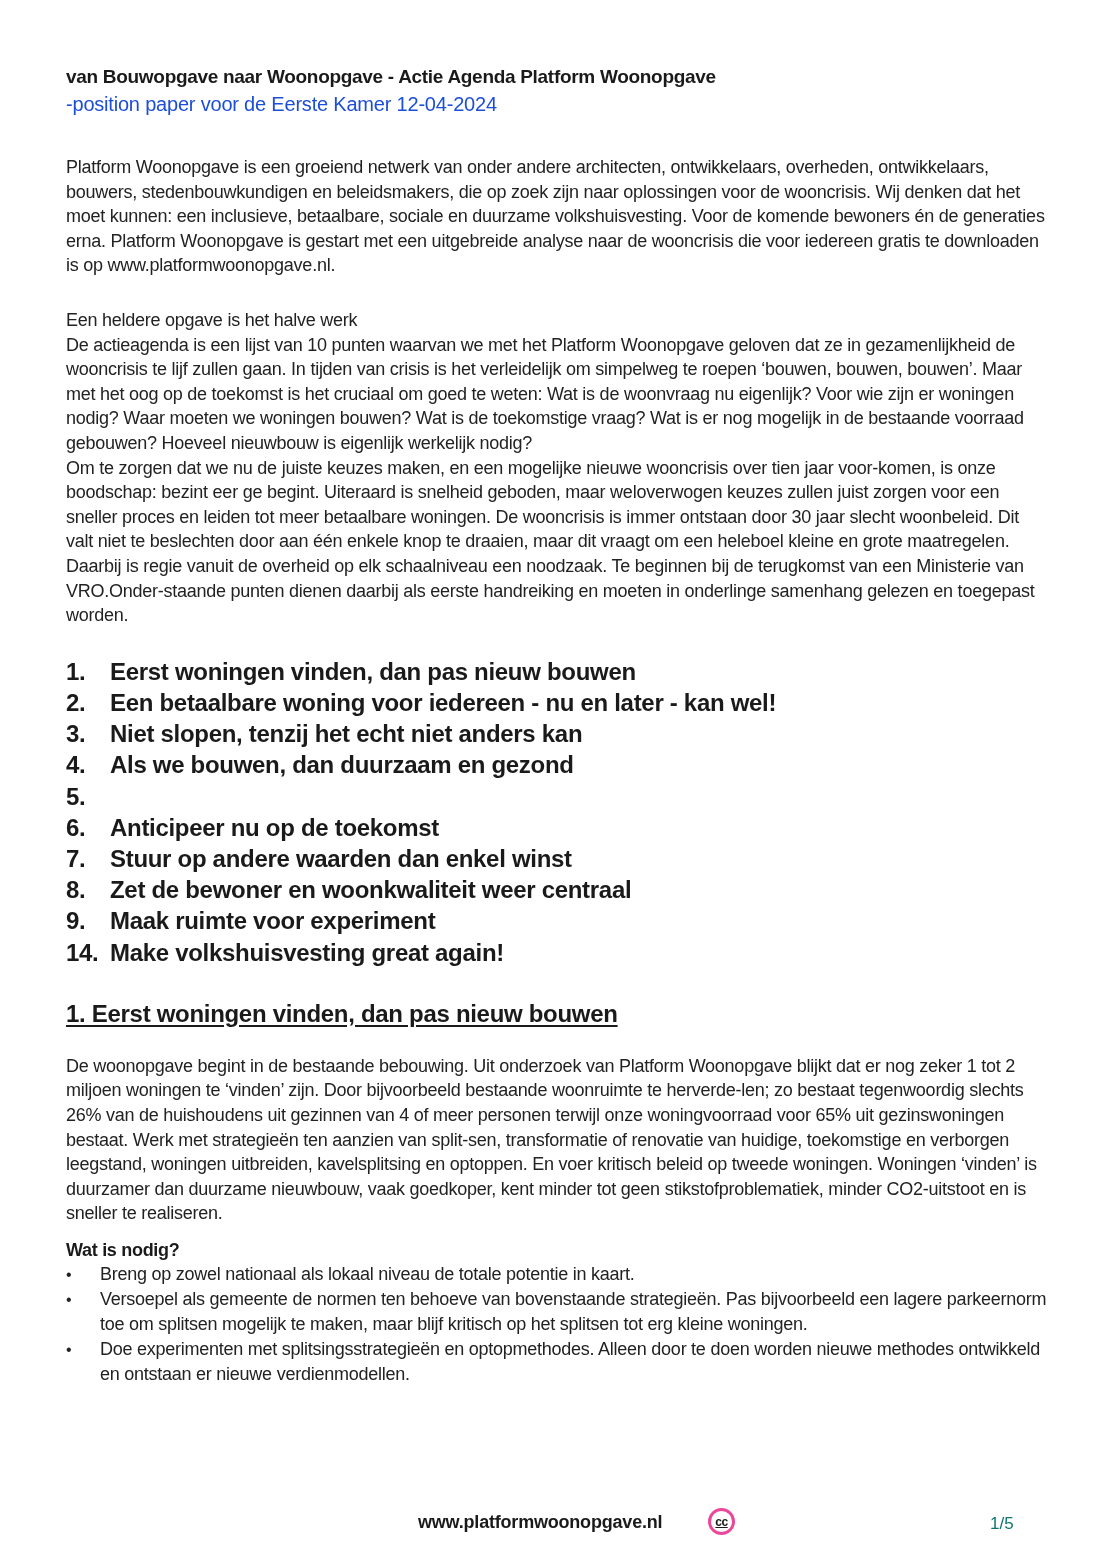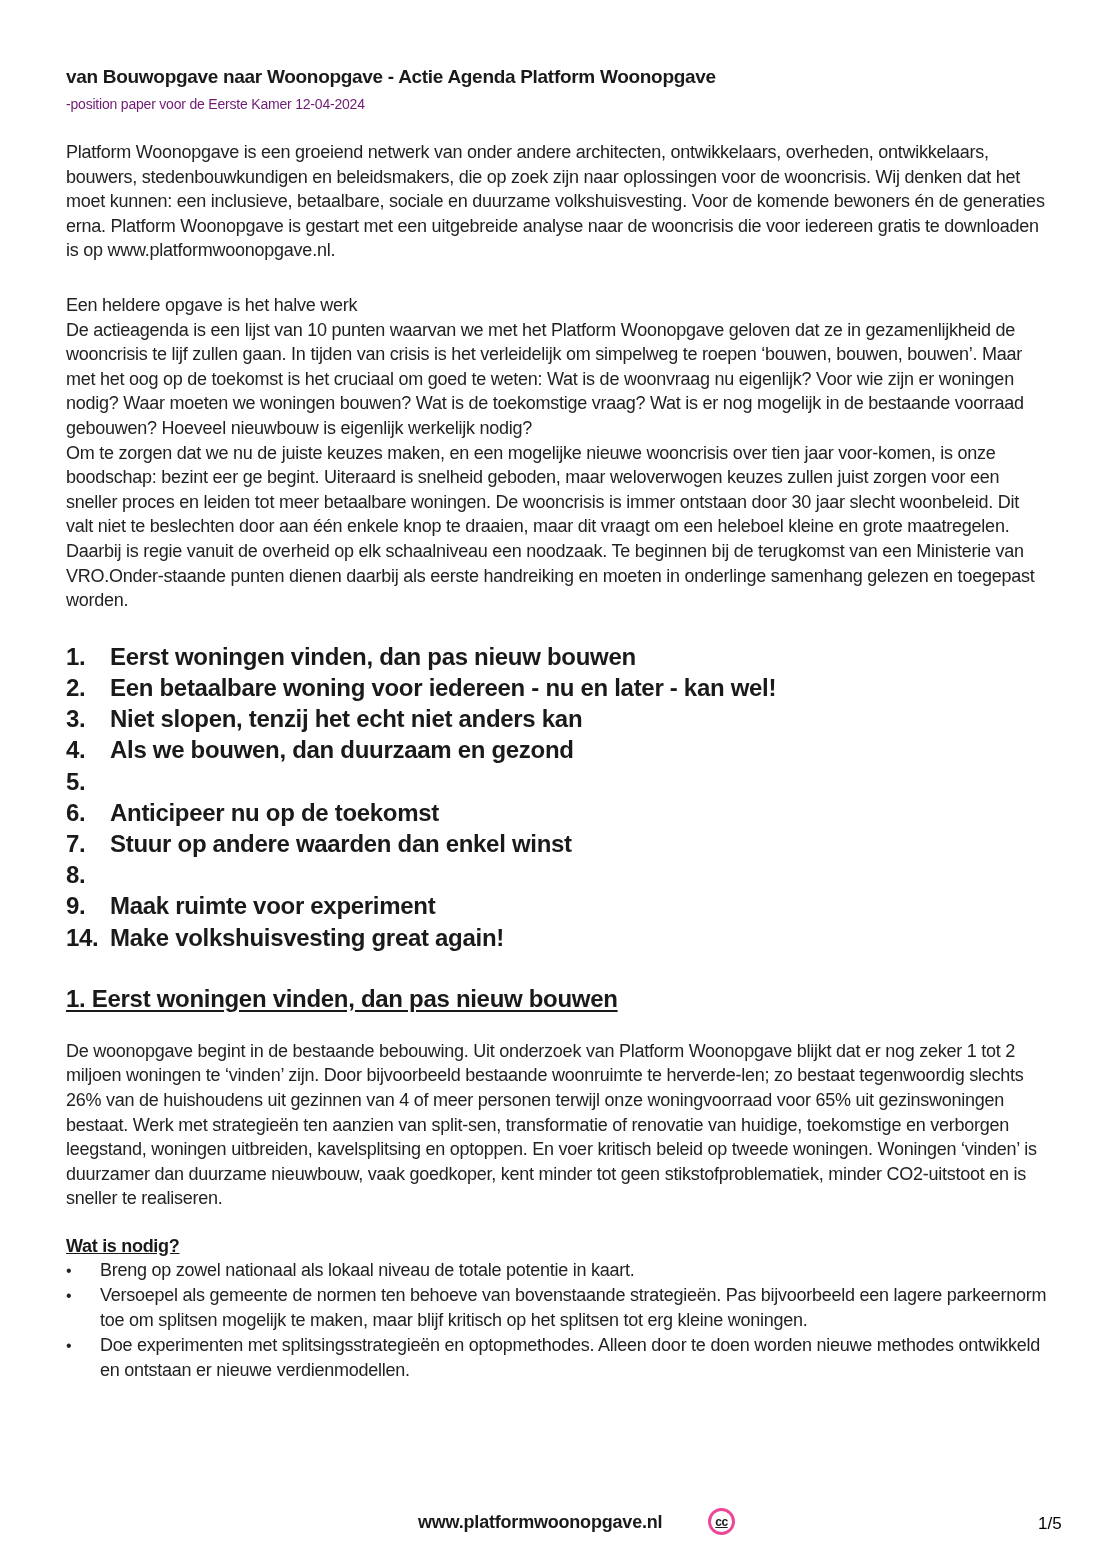--- a/index.html
+++ b/index.html
@@ -2,36 +2,36 @@
 <html><head>
   <meta charset="utf-8">
   <style>
     html, body { margin: 0; padding: 0; background: #ffffff; }
     body {
       width: 1110px; height: 1568px; position: relative; overflow: hidden;
       font-family: "Liberation Sans", sans-serif; color: #1a1a1a;
     }
     .page { position: absolute; left: 66px; top: 62px; width: 984px; }
     .title { font-size: 19px; font-weight: bold; letter-spacing: -0.3px; margin: 0; line-height: 30px; }
-    .subtitle { font-size: 14px; line-height: 24px; margin: 0; letter-spacing: -0.2px; color: #701a75; }
+    .subtitle { font-size: 20px; line-height: 24px; margin: 0; letter-spacing: -0.2px; color: #1d4ed8; }
     p, .para { font-size: 18px; line-height: 24.6px; letter-spacing: -0.25px; margin: 0; color: #222; }
-    .intro { margin-top: 24px; }
+    .intro { margin-top: 39px; }
     .section-label { margin-top: 30px; }
     .actions { list-style: none; padding: 0; margin: 28px 0 0 0; }
     .actions li { font-size: 24px; font-weight: bold; line-height: 31.2px; letter-spacing: -0.3px; display: flex; color: #1a1a1a; }
     .actions .num { width: 44px; flex: none; }
     .h2 { font-size: 24px; font-weight: bold; text-decoration: underline; text-underline-offset: 3px; margin-top: 30px; line-height: 32px; letter-spacing: -0.3px; }
     .body2 { margin-top: 24px; }
-    .need-title { font-size: 18px; font-weight: bold; margin-top: 23px; line-height: 24px; letter-spacing: -0.3px; text-decoration: underline; }
+    .need-title { font-size: 18px; font-weight: bold; margin-top: 12px; line-height: 24px; letter-spacing: -0.3px; }
     .bullets { list-style: none; padding: 0; margin: 0; }
     .bullets li { display: flex; font-size: 18px; line-height: 25px; letter-spacing: -0.25px; color: #222; }
     .bullets .dot { width: 34px; flex: none; font-size: 16px; }
     .footer-url { position: absolute; left: 418px; top: 1512px; font-size: 18px; font-weight: bold; letter-spacing: -0.2px; }
     .cc { position: absolute; left: 708px; top: 1508px; width: 27px; height: 27px; border: 3px solid #ec4899; border-radius: 50%; box-sizing: border-box; font-size: 12px; font-weight: bold; display: flex; align-items: center; justify-content: center; letter-spacing: -0.5px; text-decoration: underline; }
-    .page-num { position: absolute; left: 1038px; top: 1514px; font-size: 17px; color: #000000; }
+    .page-num { position: absolute; left: 990px; top: 1514px; font-size: 17px; color: #0f766e; }
   </style>
 </head>
 <body>
 
 <div class="page">
   <h1 class="title">van Bouwopgave naar Woonopgave - Actie Agenda Platform Woonopgave</h1>
   <div class="subtitle">-position paper voor de Eerste Kamer 12-04-2024</div>
 
   <p class="intro">Platform Woonopgave is een groeiend netwerk van onder andere architecten, ontwikkelaars, overheden, ontwikkelaars, bouwers, stedenbouwkundigen en beleidsmakers, die op zoek zijn naar oplossingen voor de wooncrisis. Wij denken dat het moet kunnen: een inclusieve, betaalbare, sociale en duurzame volkshuisvesting. Voor de komende bewoners én de generaties erna. Platform Woonopgave is gestart met een uitgebreide analyse naar de wooncrisis die voor iedereen gratis te downloaden is op www.platformwoonopgave.nl.</p>
 
@@ -62,20 +62,21 @@
     <li>
         <span class="num">6.</span>
         <span>Anticipeer nu op de toekomst</span>
       </li>
     <li>
         <span class="num">7.</span>
         <span>Stuur op andere waarden dan enkel winst</span>
       </li>
     <li>
         <span class="num">8.</span>
+        <span>Zet de bewoner en woonkwaliteit weer centraal</span>
       </li>
     <li>
         <span class="num">9.</span>
         <span>Maak ruimte voor experiment</span>
       </li>
     <li>
         <span class="num">14.</span>
         <span>Make volkshuisvesting great again!</span>
       </li>
   </ul>

